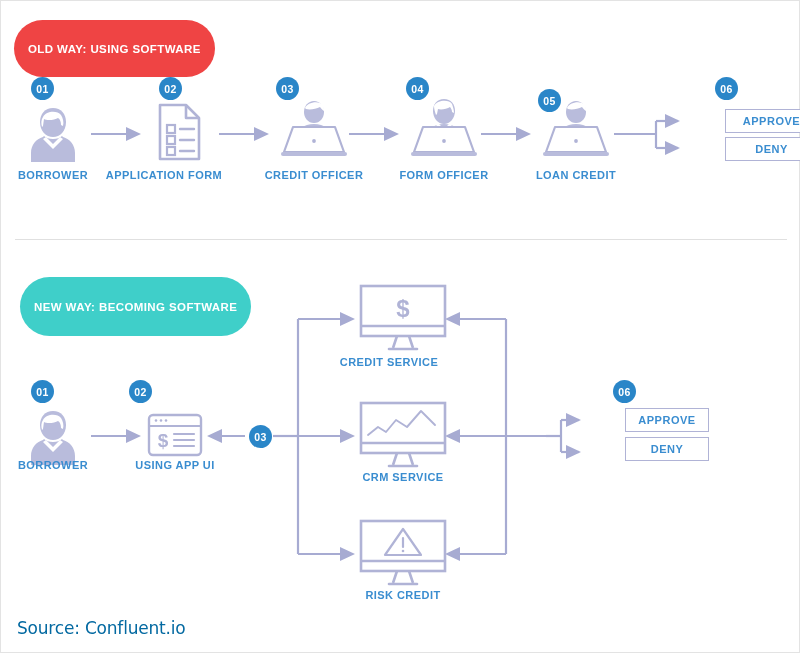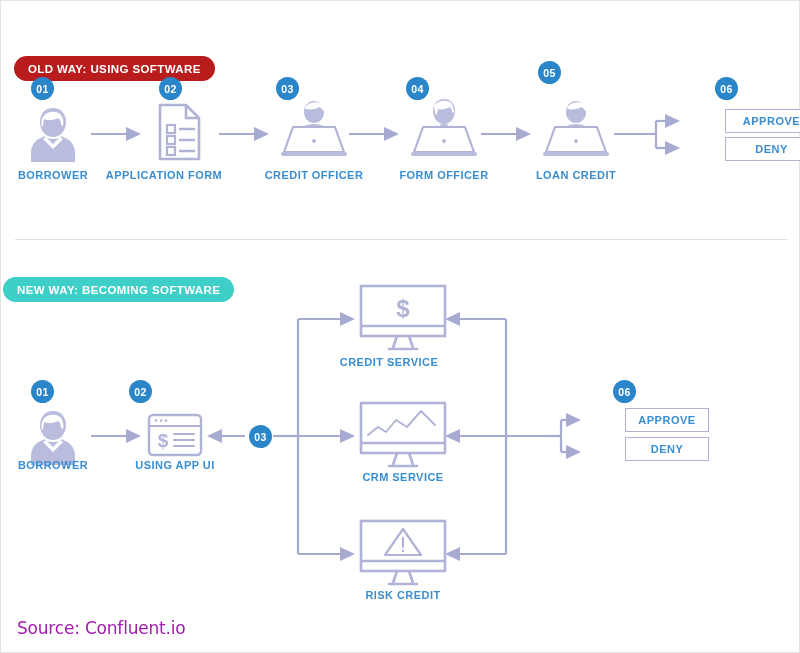--- a/index.html
+++ b/index.html
@@ -16,25 +16,25 @@
   .badge{
     position:absolute;
     display:flex;align-items:center;justify-content:center;
     border-radius:999px;
     color:#ffffff;
     font-weight:bold;
     letter-spacing:.4px;
     white-space:nowrap;
   }
   #badge-old{
-    left:13px;top:19px;height:25px;padding:0 14px;
-    background:#b91c1c;font-size:11.5px;margin-top:36px;
+    left:13px;top:19px;height:25px;padding:16px 14px;
+    background:#ef4444;font-size:11.5px;
   }
   #badge-new{
-    left:2px;top:276px;height:25px;padding:0 14px;
+    left:19px;top:276px;height:25px;padding:17px 14px;
     background:#3fcfc9;font-size:11.5px;
   }
   .divider{
     position:absolute;left:14px;top:238px;width:772px;height:1px;
     background:#e0e0e0;
   }
   .num{
     position:absolute;width:23px;height:23px;border-radius:50%;
     background:#2a86c8;color:#fff;font-size:10.5px;font-weight:bold;
     display:flex;align-items:center;justify-content:center;
@@ -51,41 +51,41 @@
     position:absolute;
     border:1.6px solid #b0b3d6;
     background:#fff;
     color:#3a8dd0;font-size:11px;font-weight:bold;letter-spacing:.5px;
     display:flex;align-items:center;justify-content:center;
     box-sizing:border-box;
     margin-left:43px;
   }
   #source{
     position:absolute;left:16px;top:617px;
-    font-size:17px;color:#a21caf;
+    font-size:17px;color:#0369a1;
     font-family:"DejaVu Sans", sans-serif;
     letter-spacing:-.2px;
   }
   svg{display:block;overflow:visible;}
   .flow{position:absolute;left:0;top:0;width:800px;height:653px;pointer-events:none;}
 </style>
 </head>
 <body>
 
 <div id="page">
 
   <div class="badge" id="badge-old">OLD WAY: USING SOFTWARE</div>
 
   <div class="divider"></div>
 
   <div class="num" style="left:30px;top:76px">01</div>
   <div class="num" style="left:158px;top:76px">02</div>
   <div class="num" style="left:275px;top:76px">03</div>
   <div class="num" style="left:405px;top:76px">04</div>
-  <div class="num" style="left:537px;top:60px">05</div>
+  <div class="num" style="left:537px;top:88px">05</div>
   <div class="num" style="left:714px;top:76px">06</div>
 
   <div class="node" style="left:24px;top:103px">
     <svg width="56" height="58" viewBox="0 0 56 58">
       <path d="M28 4c-8 0-13 6-13 14 0 9 6 15 13 15s13-6 13-15C41 10 36 4 28 4z" fill="#b9bcdc"></path>
       <path d="M20 12c2-5 14-7 17-1 2 4 2 9 1 12-1-4-2-7-4-8-4 2-12 3-14 1-1 2-1 5-1 8-1-3-1-9 1-12z" fill="#ffffff" opacity=".0"></path>
       <path d="M18 13c3-6 14-7 18-2 2 3 3 7 2 11l-2-1c0-3-1-6-3-7-3 2-11 3-14 1l-1 7-1 1c-1-4-1-7 1-10z" fill="#ffffff"></path>
       <path d="M28 35c-4 0-7-1-9-3l-1 1c-7 2-12 8-12 16v9h44v-9c0-8-5-14-12-16l-1-1c-2 2-5 3-9 3z" fill="#b9bcdc"></path>
       <path d="M21 33l7 7 7-7 3 2-10 10-10-10z" fill="#ffffff"></path>
     </svg>

